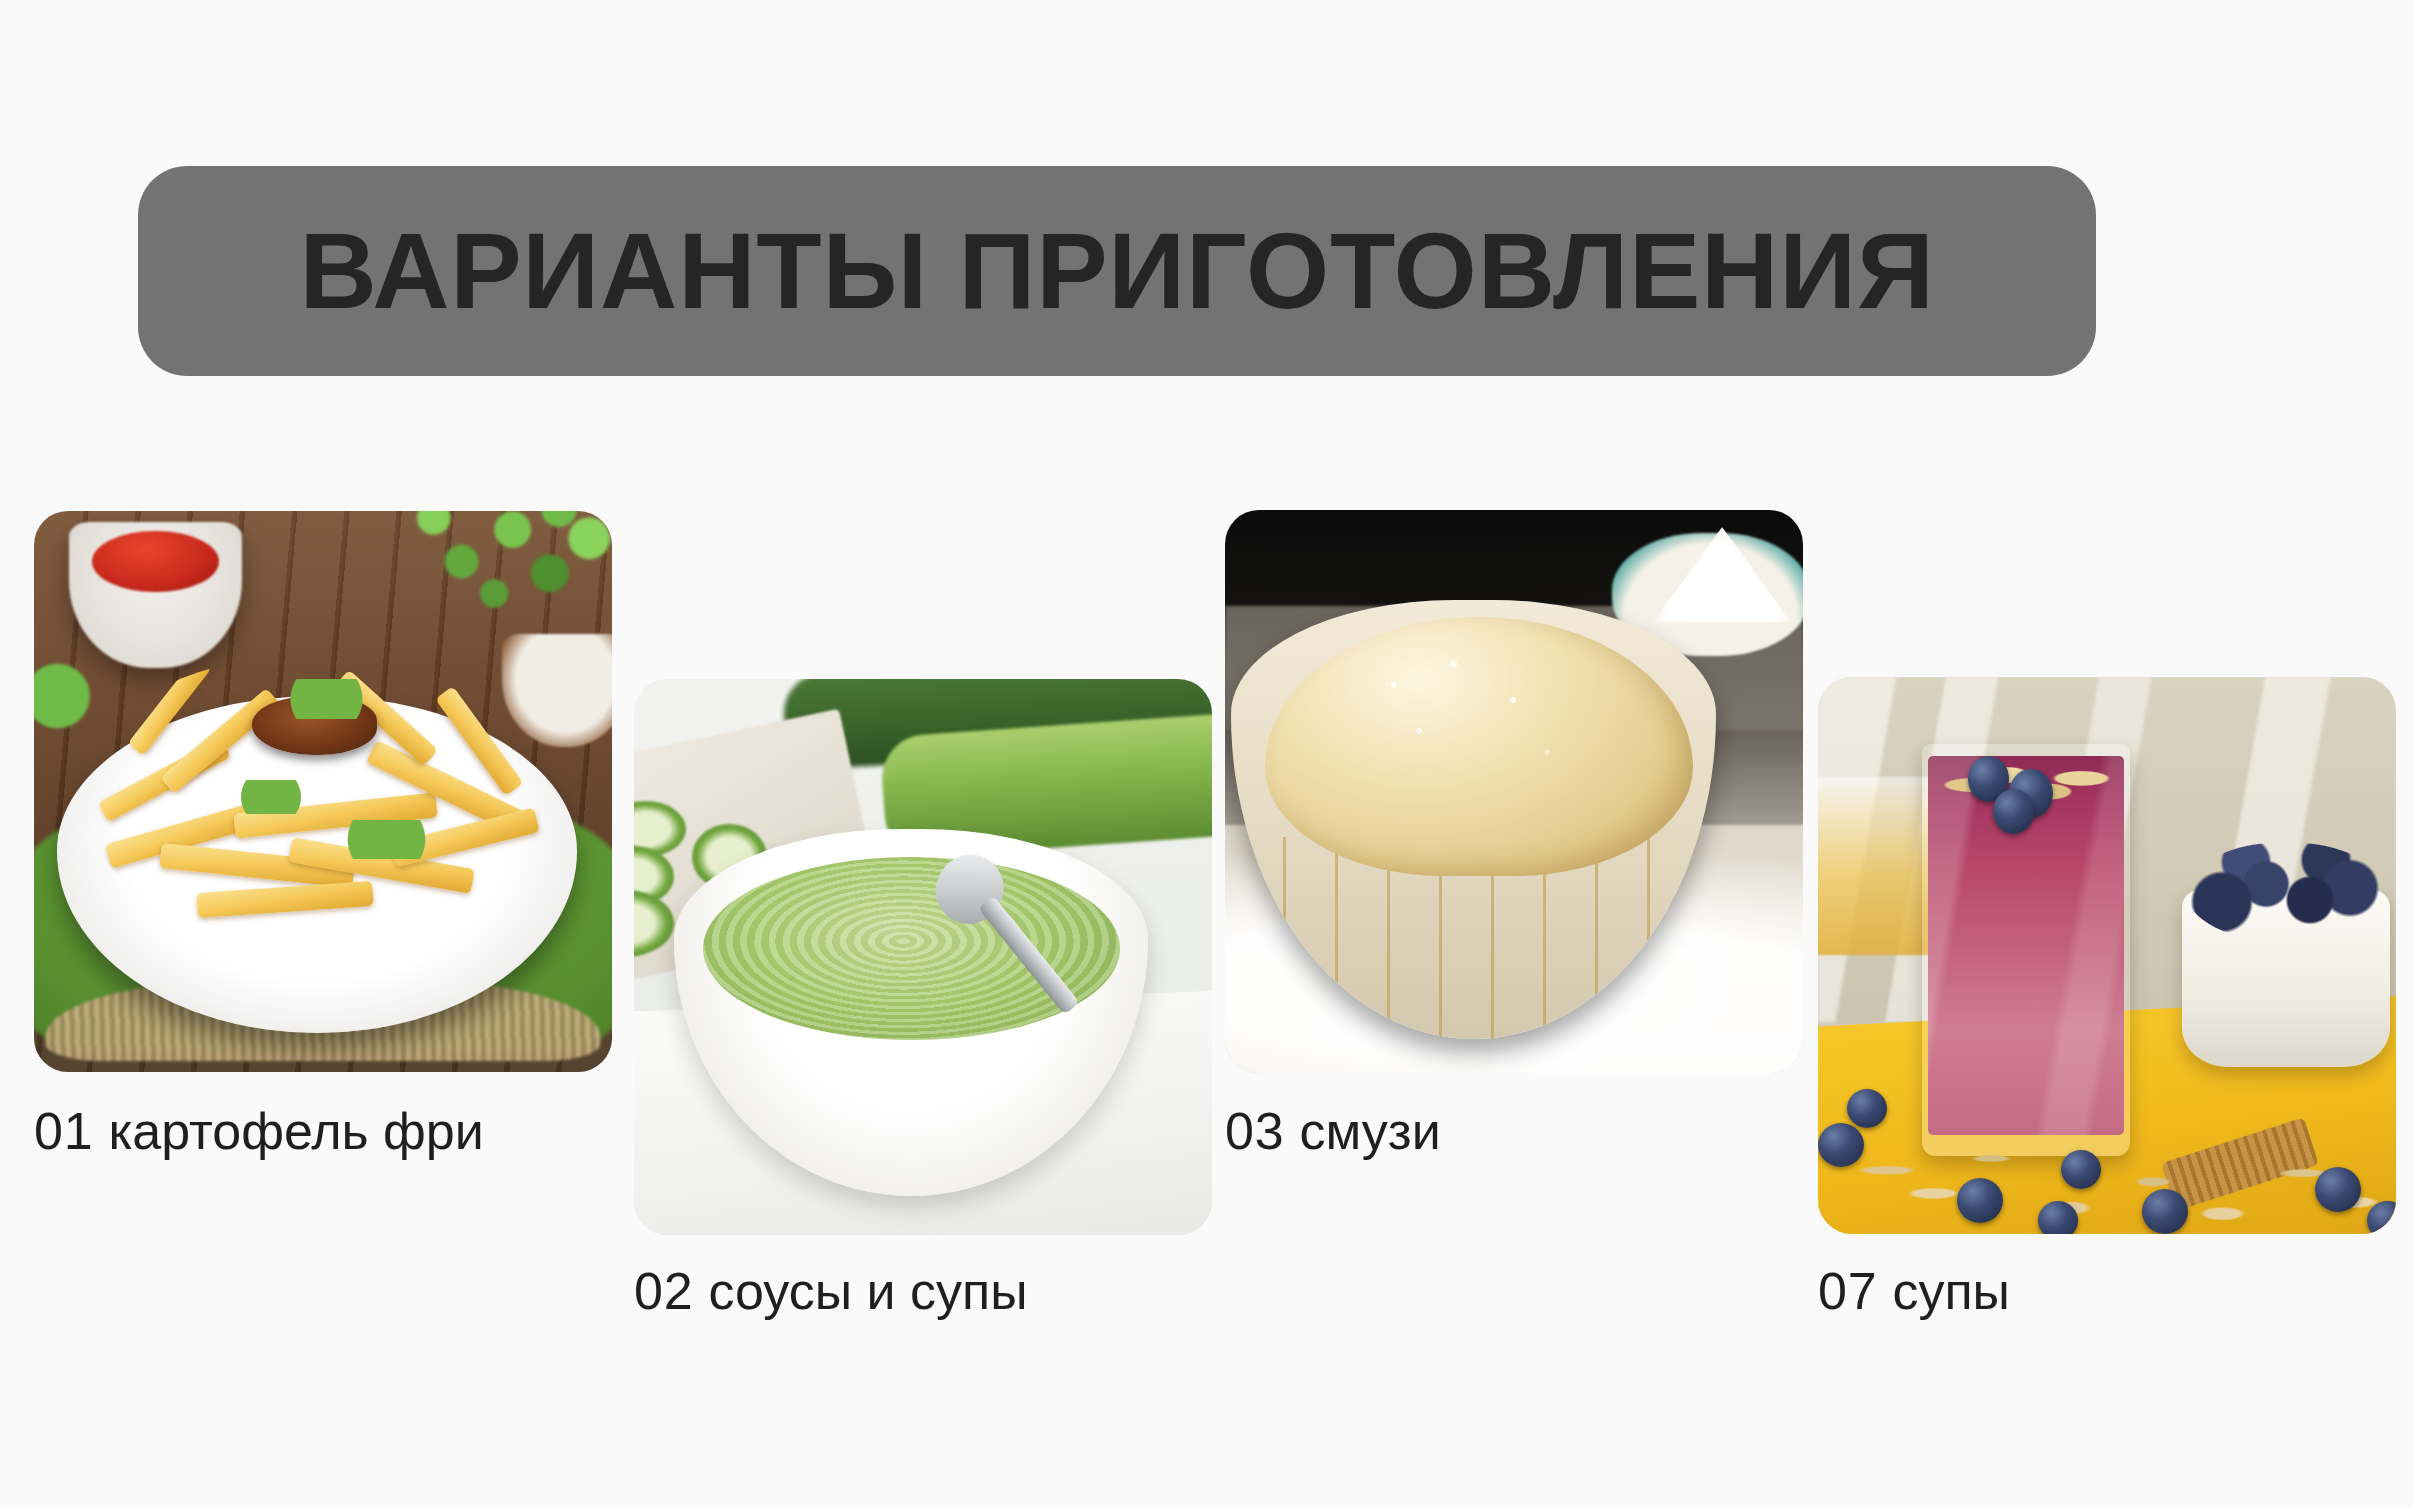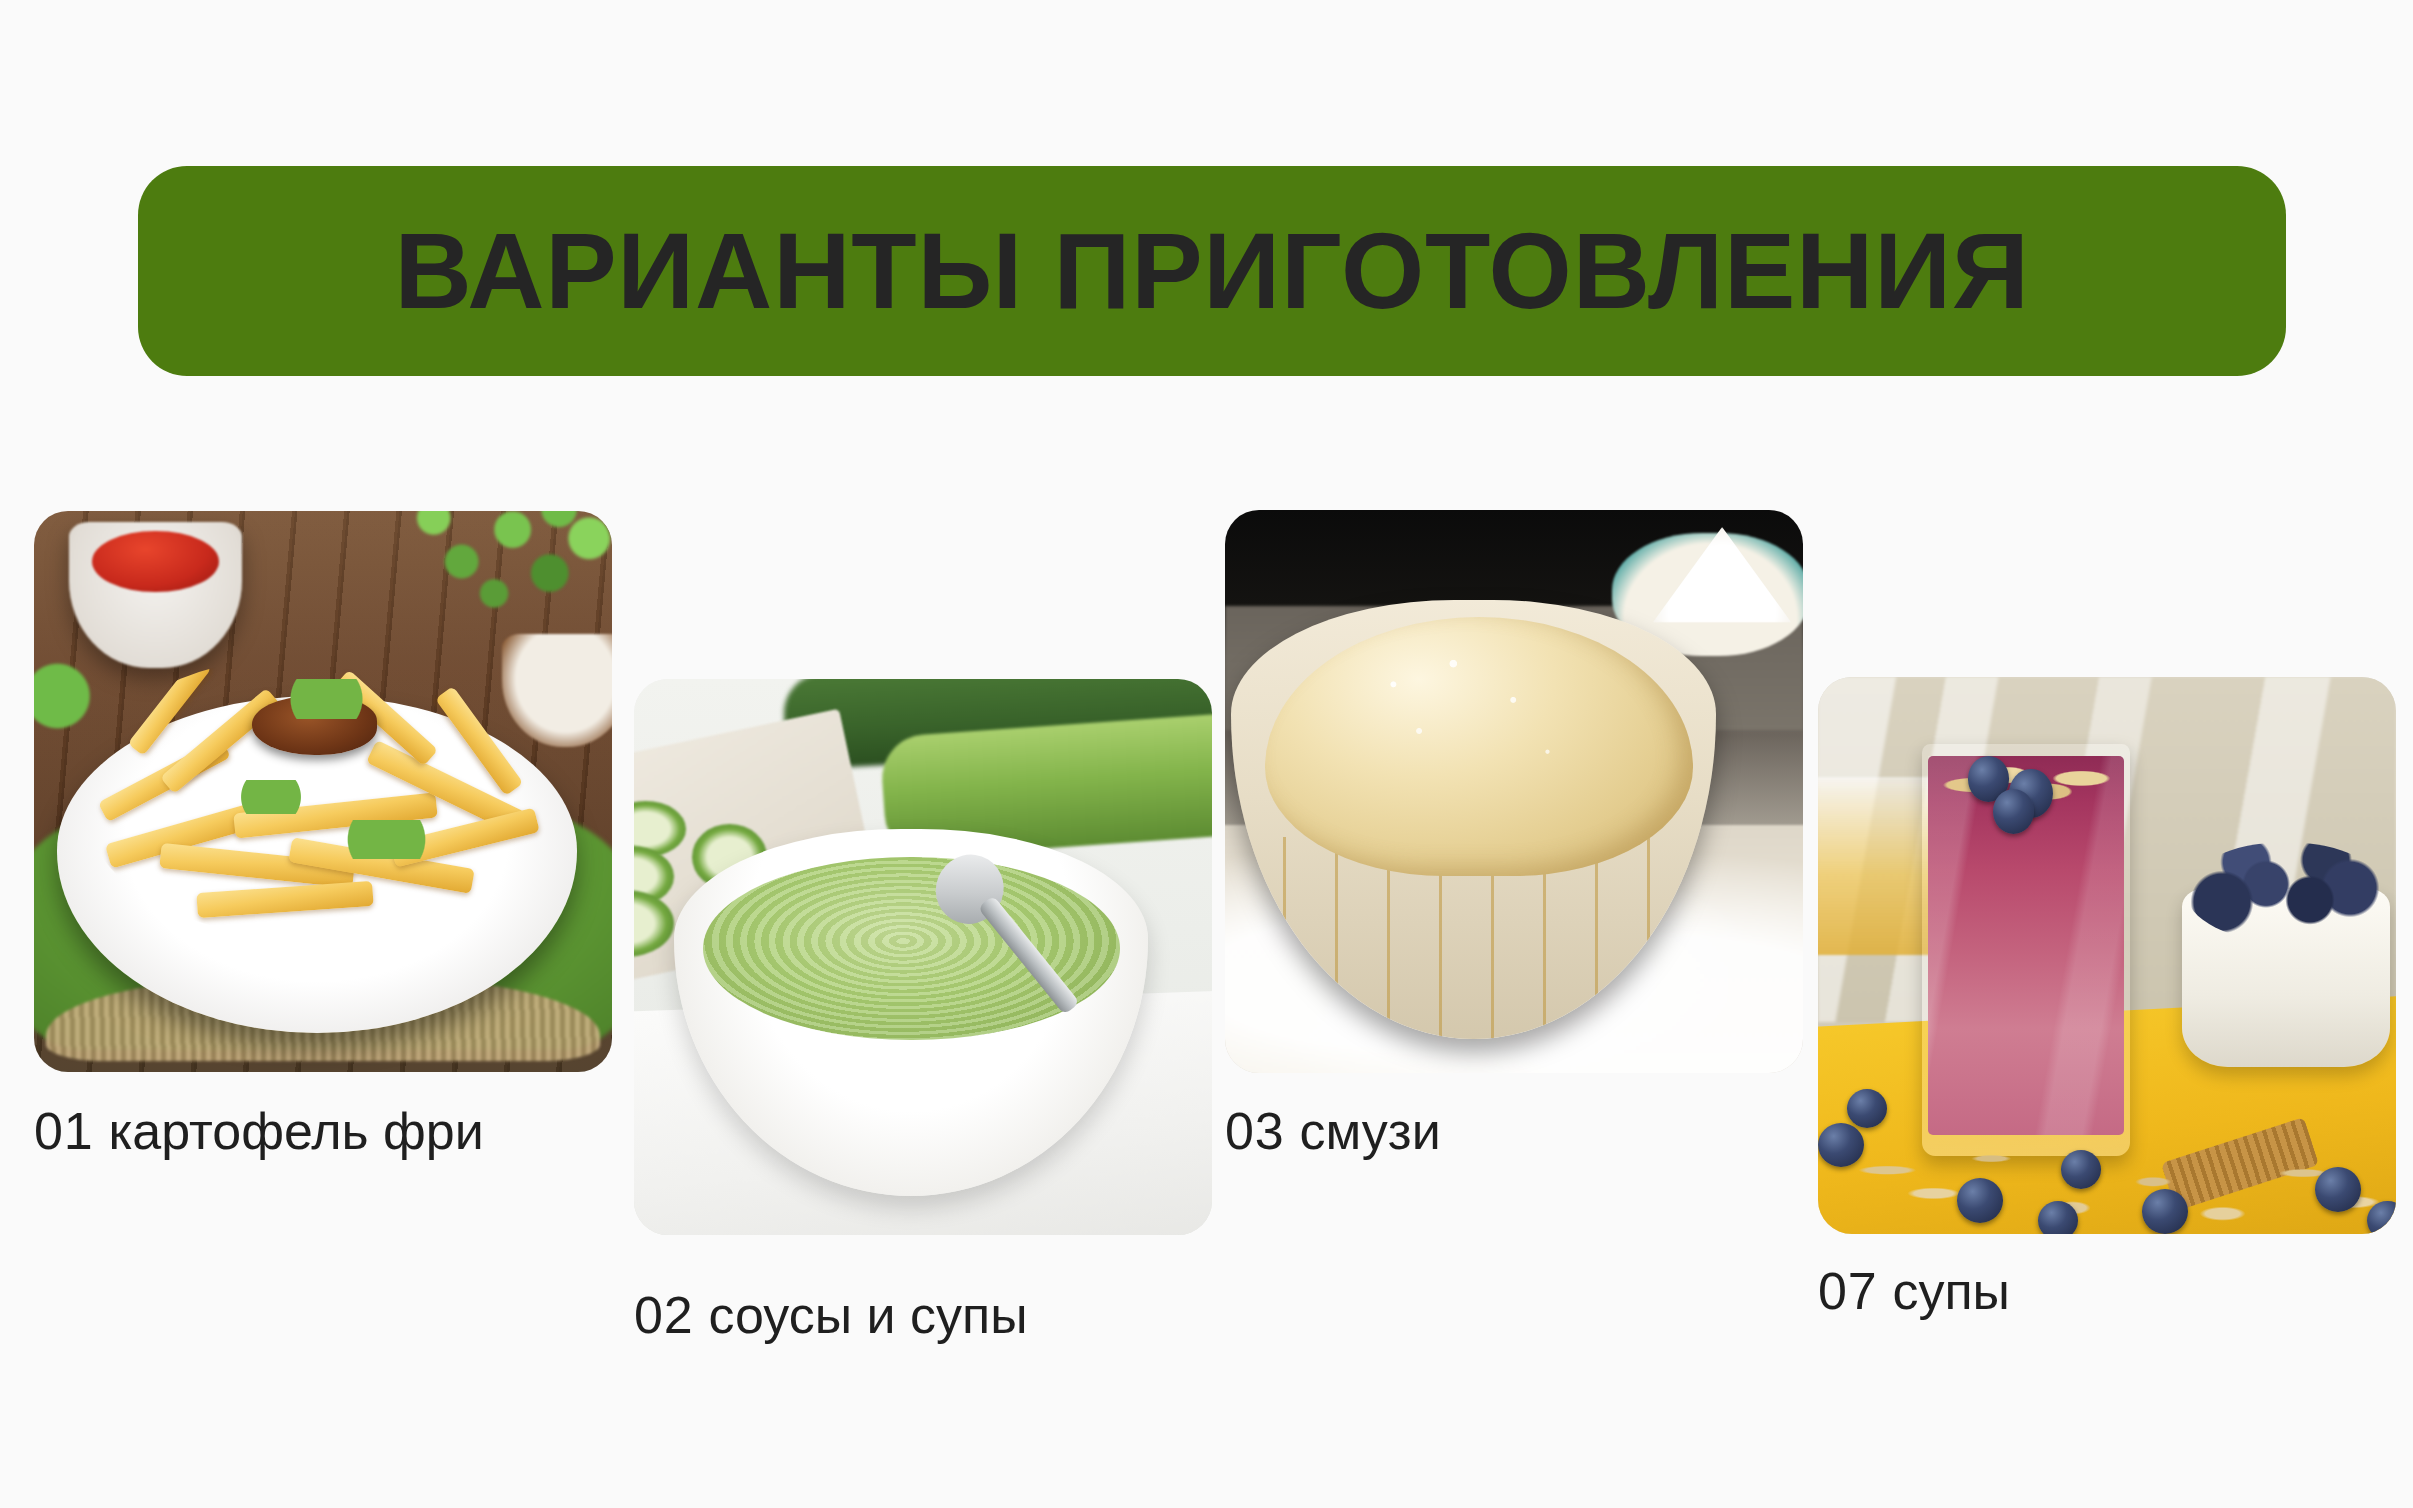--- a/index.html
+++ b/index.html
@@ -8,22 +8,22 @@
     background:#FAFAFA;
     font-family:"Liberation Sans", sans-serif;
     position:relative;
     overflow:hidden;
   }
 
   
   .title-banner{
     position:absolute;
     left:138px; top:166px;
-    width:2148px; height:210px;
-    background:#4d7c0f;
+    width:1958px; height:210px;
+    background:#737373;
     border-radius:49px;
     display:flex; align-items:center; justify-content:center;
   }
   .title-text{
     font-family:"Liberation Sans", sans-serif;
     font-weight:bold;
     font-size:107px;
     letter-spacing:0.8px;
     color:#252525;
     line-height:1;
@@ -420,21 +420,21 @@
     <div class="zuc-front"></div>
     <div class="napkin"></div>
     <div class="soup-bowl"></div>
     <div class="soup-fill"></div>
     <div class="spoon2">
       <div class="bowl"></div>
       <div class="handle"></div>
     </div>
   </div>
 </div>
-<div class="caption" style="left:634px; top:1265px;margin-top:24px;">
+<div class="caption" style="left:634px; top:1265px;">
   <span class="num">02</span><span class="txt">соусы и супы</span>
 </div>
 
 <div class="card" id="card3">
   <div class="photo">
     <div class="dough-bg"></div>
     <div class="dough-counter"></div>
     <div class="flour-surface"></div>
     <div class="flour-dish"></div>
     <div class="flour-heap"></div>

